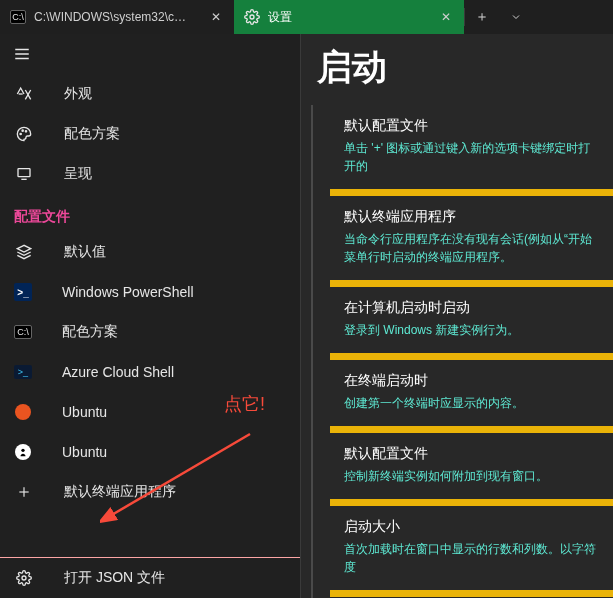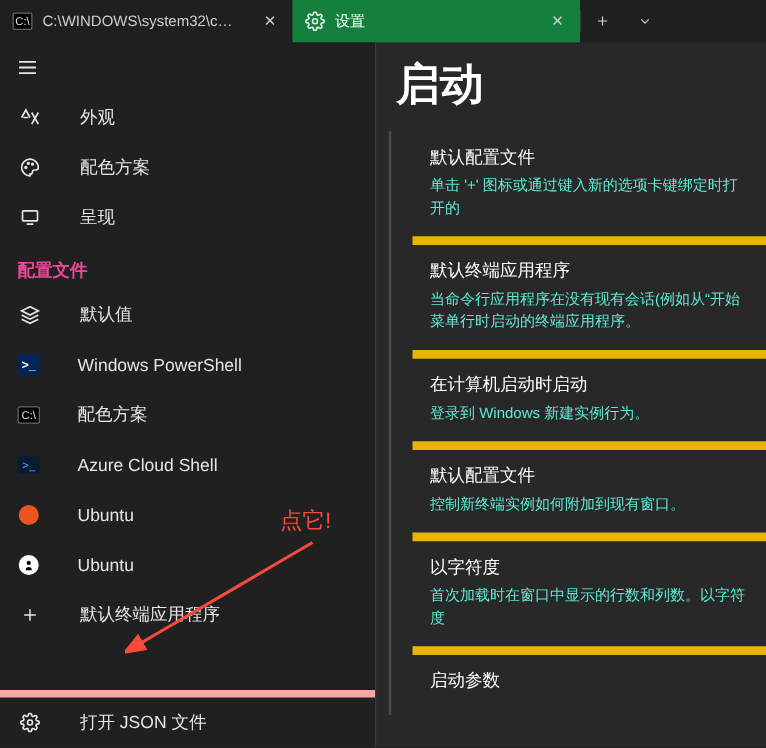--- a/index.html
+++ b/index.html
@@ -73,21 +73,21 @@
     width: 20px; height: 20px; display: flex; align-items: center; justify-content: center;
     font-size: 14px; color: #e6e6e6;
   }
   .nav-header {
     padding: 14px 14px 6px 14px;
     font-size: 14px;
     font-weight: 600;
     color: #ec4899;
   }
   .sidebar-bottom {
-    border-top: 6px solid #fca5a5;
+    border-top: 1px solid #fca5a5;
   }
   .profile-icon {
     width: 18px; height: 18px; display:inline-flex; align-items:center; justify-content:center;
     font-size: 12px;
   }
   .ps-icon {
     width: 18px; height: 18px; background:#012456; color:#fff;
     display:flex; align-items:center; justify-content:center;
     font-size:10px; font-weight:bold; border-radius:2px;
   }
@@ -295,35 +295,39 @@
       </div>
       <div class="setting">
         <div class="title">默认终端应用程序</div>
         <div class="desc">当命令行应用程序在没有现有会话(例如从“开始菜单行时启动的终端应用程序。</div>
       </div>
       <div class="setting">
         <div class="title">在计算机启动时启动</div>
         <div class="desc">登录到 Windows 新建实例行为。</div>
       </div>
       <div class="setting">
+        <div class="title">在终端启动时</div>
+        <div class="desc">创建第一个终端时应显示的内容。</div>
+      </div>
+      <div class="setting">
         <div class="title">默认配置文件</div>
         <div class="desc">控制新终端实例如何附加到现有窗口。</div>
       </div>
       <div class="setting">
-        <div class="title">以字符度</div>
+        <div class="title">启动大小</div>
         <div class="desc">首次加载时在窗口中显示的行数和列数。以字符度</div>
       </div>
       <div class="setting">
         <div class="title">启动参数</div>
       </div>
     </div>
   </div>
 </div>
 
-<div class="annotation-text" style="left:224px; top:404px;">点它!</div>
+<div class="annotation-text" style="left:224px; top:392px;">点它!</div>
 <svg class="arrow" style="left:100px; top:430px;" width="160" height="100">
   <defs>
     <marker id="ah" markerWidth="10" markerHeight="10" refX="2" refY="3" orient="auto">
       <path d="M0,0 L0,6 L8,3 z" fill="#f74a3a"></path>
     </marker>
   </defs>
   <line x1="150" y1="4" x2="10" y2="86" stroke="#f74a3a" stroke-width="2.5" marker-end="url(#ah)"></line>
 </svg>
 
 </body></html>

